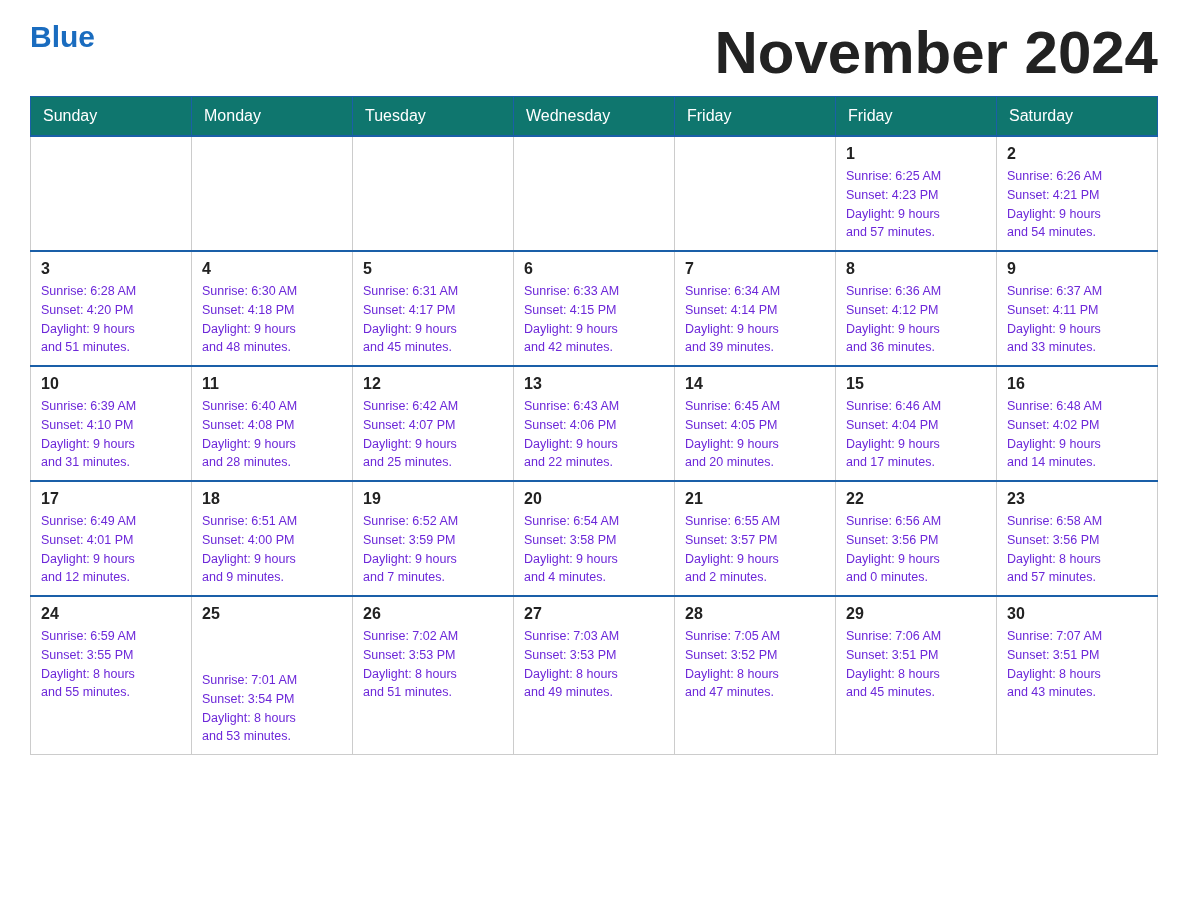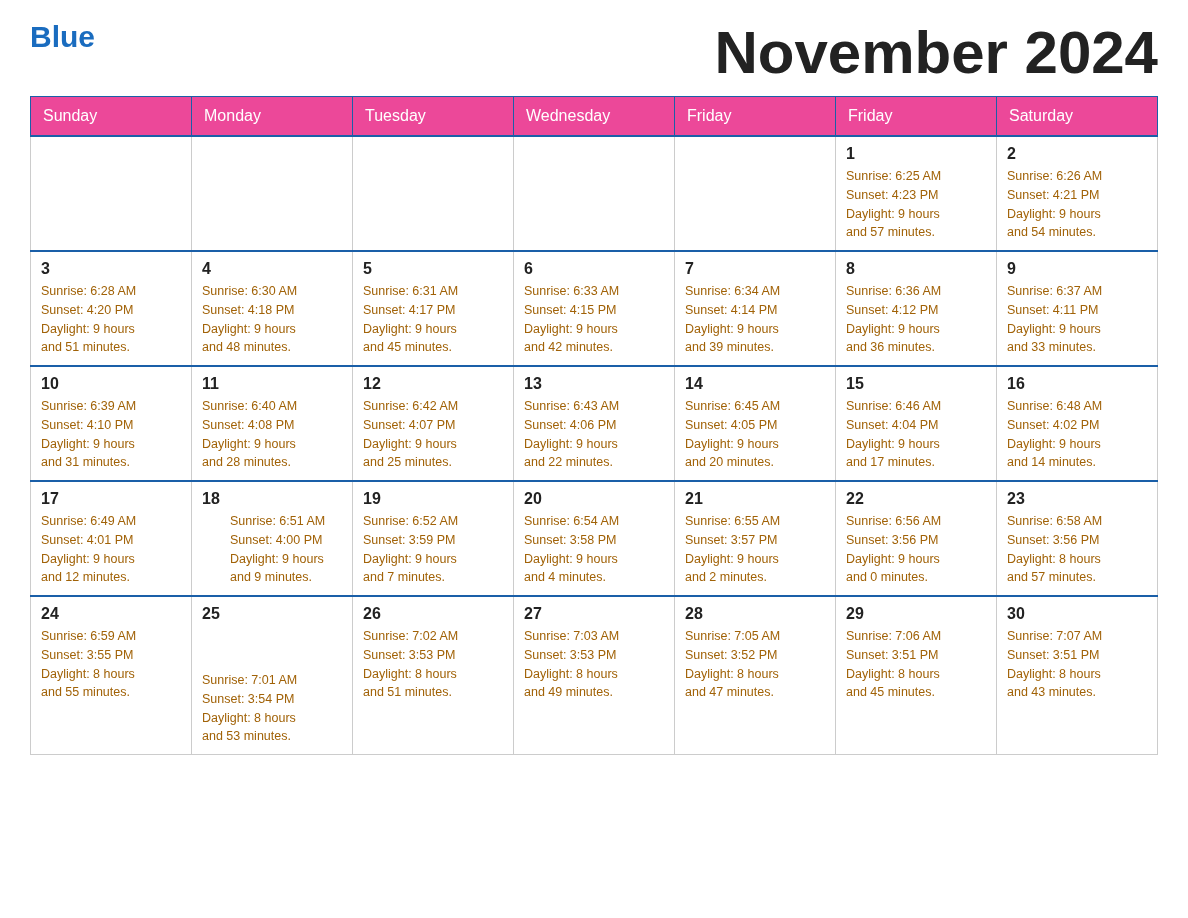--- a/index.html
+++ b/index.html
@@ -34,21 +34,21 @@
       font-size: 20px;
       color: #555;
       margin-top: 4px;
     }
     .calendar-table {
       width: 100%;
       border-collapse: collapse;
       margin-top: 10px;
     }
     .calendar-table th {
-      background-color: #ec4899;
+      background-color: #0f766e;
       color: #fff;
       font-size: 16px;
       font-weight: normal;
       padding: 10px 12px;
       text-align: left;
       border: 1px solid #1a5fa8;
     }
     .calendar-table td {
       width: calc(100% / 7);
       vertical-align: top;
@@ -60,21 +60,21 @@
     }
     .day-number {
       font-size: 16px;
       font-weight: bold;
       color: #222;
       display: block;
       margin-bottom: 4px;
     }
     .day-info {
       font-size: 12.5px;
-      color: #a16207;
+      color: #6d28d9;
       line-height: 1.5;
     }
     .empty-cell {
       background: #fff;
     }
     tr.week-row td {
       border-top: 2px solid #1a5fa8;
     }
     .logo-row {
       display: flex;
@@ -251,21 +251,21 @@
       <tr class="week-row">
         <td>
           <span class="day-number">17</span>
           <div class="day-info" style="white-space: pre-line;">Sunrise: 6:49 AM
 Sunset: 4:01 PM
 Daylight: 9 hours
 and 12 minutes.</div>
         </td>
         <td>
           <span class="day-number">18</span>
-          <div class="day-info" style="white-space: pre-line; margin-left: 28px;">Sunrise: 6:51 AM
+          <div class="day-info" style="white-space: pre-line;">Sunrise: 6:51 AM
 Sunset: 4:00 PM
 Daylight: 9 hours
 and 9 minutes.</div>
         </td>
         <td>
           <span class="day-number">19</span>
           <div class="day-info" style="white-space: pre-line;">Sunrise: 6:52 AM
 Sunset: 3:59 PM
 Daylight: 9 hours
 and 7 minutes.</div>

